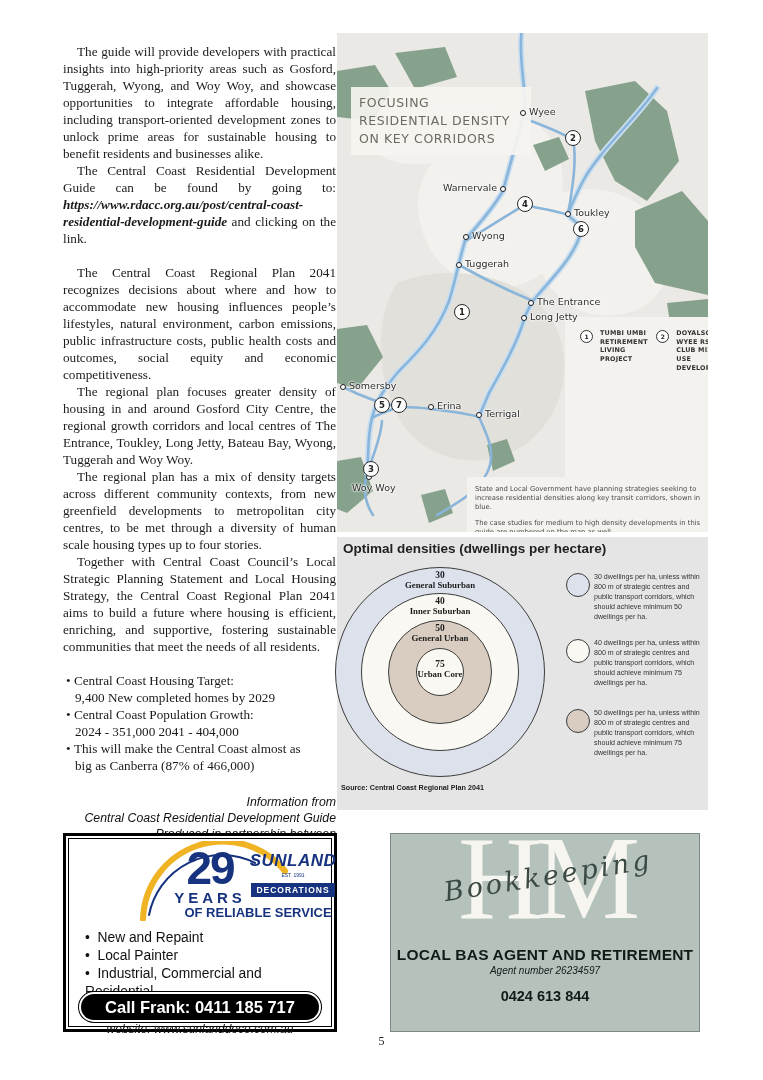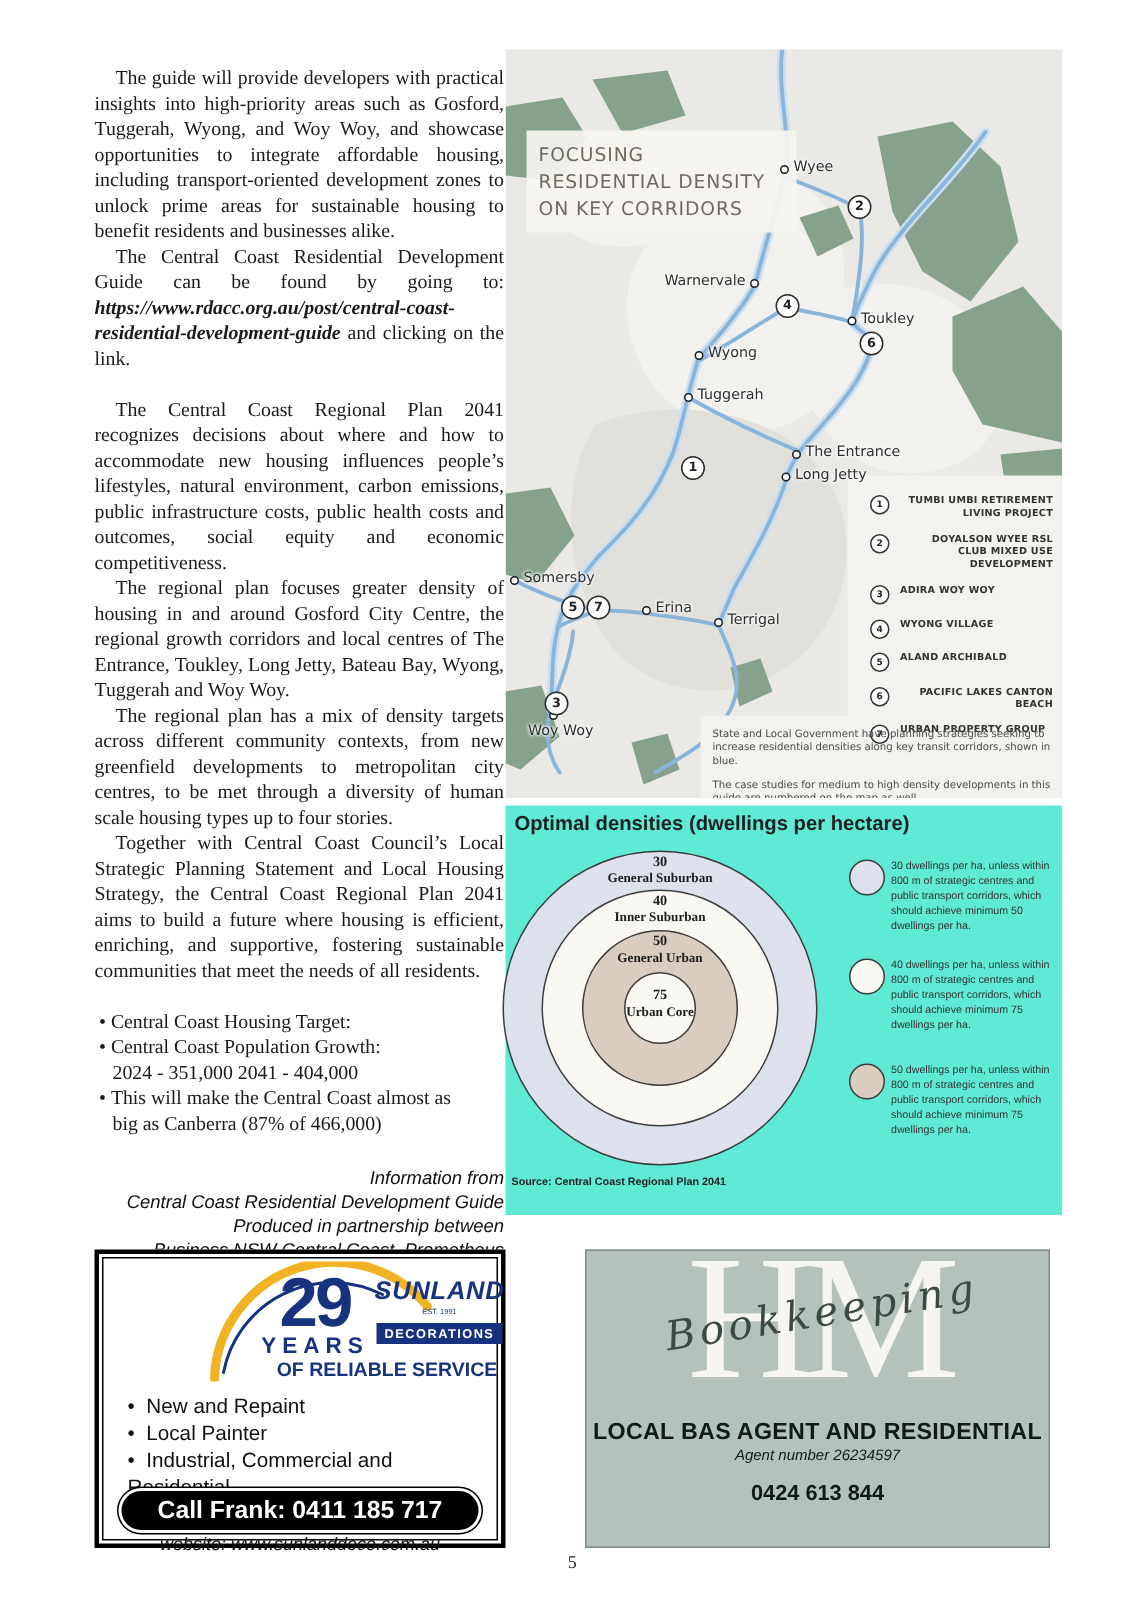--- a/index.html
+++ b/index.html
@@ -30,30 +30,30 @@
   .town .dot{display:block;width:6px;height:6px;border:1.6px solid #1c1c1c;border-radius:50%;
              background:#fff;box-sizing:border-box;}
   .town .tlabel{position:absolute;white-space:nowrap;font-size:9.5px;color:#2d2d2d;
                 text-shadow:0 0 2px #fff,0 0 2px #fff,0 0 3px #fff;}
   .town.side-right .tlabel{left:9px;top:-4px;}
   .town.side-left  .tlabel{right:9px;top:-4px;}
   .town.side-below .tlabel{left:-14px;top:8px;}
   .marker{position:absolute;transform:translate(-50%,-50%);width:16px;height:16px;border:1.4px solid #2a2a2a;
           border-radius:50%;background:rgba(255,255,255,0.95);box-sizing:border-box;
           display:flex;align-items:center;justify-content:center;font-size:8.5px;font-weight:bold;color:#222;}
-  .map-legend{position:absolute;left:243px;top:296px;width:122px;display:flex;flex-direction:column;gap:8.5px;text-align:right;}
+  .map-legend{position:absolute;left:243px;top:296px;width:122px;display:flex;flex-direction:row;gap:8.5px;}
   .ml-item{display:flex;gap:7px;align-items:flex-start;}
   .ml-num{flex:0 0 auto;width:11px;height:11px;border:1px solid #333;border-radius:50%;background:#fff;
           display:flex;align-items:center;justify-content:center;font-size:6px;font-weight:bold;color:#222;margin-top:1px;}
   .ml-label{font-size:6.4px;line-height:1.35;letter-spacing:0.2px;color:#333;font-weight:600;}
   .map-notes{position:absolute;left:138px;top:452px;width:226px;font-size:6.8px;line-height:1.35;color:#4a4a4a;}
   .map-notes .note{margin:0 0 6px 0;}
 
   
-  .density-panel{position:absolute;left:337px;top:537px;width:371px;height:273px;background:#5eead4;
+  .density-panel{position:absolute;left:337px;top:537px;width:371px;height:273px;background:#e5e5e5;
                  font-family:"Liberation Sans",sans-serif;}
   .density-title{position:absolute;left:6px;top:4px;font-size:13.5px;font-weight:600;color:#1f1f1f;}
   .ring{position:absolute;border:1px solid #3c3c3c;border-radius:50%;box-sizing:border-box;}
   .ring-label{position:absolute;text-align:center;font-family:"Liberation Serif",serif;color:#1d1d1d;}
   .ring-label .rv{font-size:9.5px;font-weight:bold;display:block;}
   .ring-label .rn{font-size:8.8px;font-weight:bold;display:block;}
   .d-legend-item{position:absolute;}
   .d-swatch{position:absolute;width:24px;height:24px;border:1px solid #3c3c3c;border-radius:50%;box-sizing:border-box;}
   .d-text{position:absolute;width:110px;font-size:7.1px;line-height:1.4;color:#333;}
   .d-source{position:absolute;left:4px;top:246px;font-size:7.2px;font-weight:bold;color:#222;}
@@ -108,20 +108,21 @@
     <p class="ind"><span>The Central Coast Residential Development Guide can be found by going to: </span><span class="doc-link">https://www.rdacc.org.au/post/central-coast-residential-development-guide</span><span> and clicking on the link.</span></p>
     <p class="ind gap">The Central Coast Regional Plan 2041 recognizes decisions about where and how to accommodate new housing influences people’s lifestyles, natural environment, carbon emissions, public infrastructure costs, public health costs and outcomes, social equity and economic competitiveness.</p>
     <p class="ind">The regional plan focuses greater density of housing in and around Gosford City Centre, the regional growth corridors and local centres of The Entrance, Toukley, Long Jetty, Bateau Bay, Wyong, Tuggerah and Woy Woy.</p>
     <p class="ind">The regional plan has a mix of density targets across different community contexts, from new greenfield developments to metropolitan city centres, to be met through a diversity of human scale housing types up to four stories.</p>
     <p class="ind">Together with Central Coast Council’s Local Strategic Planning Statement and Local Housing Strategy, the Central Coast Regional Plan 2041 aims to build a future where housing is efficient, enriching, and supportive, fostering sustainable communities that meet the needs of all residents.</p>
 
     <div class="bullets">
 
     <div class="bullet">
           <span class="bullet-line1">Central Coast Housing Target:</span>
+          <span class="bullet-line2">9,400 New completed homes by 2029</span>
         </div>
         <div class="bullet">
           <span class="bullet-line1">Central Coast Population Growth:</span>
           <span class="bullet-line2">2024 - 351,000  2041 - 404,000</span>
         </div>
         <div class="bullet">
           <span class="bullet-line1">This will make the Central Coast almost as</span>
           <span class="bullet-line2">big as Canberra (87% of 466,000)</span>
         </div>
       </div>
@@ -355,19 +356,19 @@
       </div>
       <div class="sun-bar">Call Frank:  0411 185 717</div>
     </div>
   </div>
 
   <div class="ad-hm">
     <div class="hm-logo">
       <div class="hm-monogram">HM</div>
       <div class="hm-script">Bookkeeping</div>
     </div>
-    <div class="hm-headline">LOCAL BAS AGENT AND RESIDENTIAL</div>
+    <div class="hm-headline">LOCAL BAS AGENT AND RETIREMENT</div>
     <div class="hm-agent">Agent number 26234597</div>
     <div class="hm-phone">0424 613 844</div>
   </div>
 
   <div class="page-number">5</div>
 </div>
 
 </body></html>

